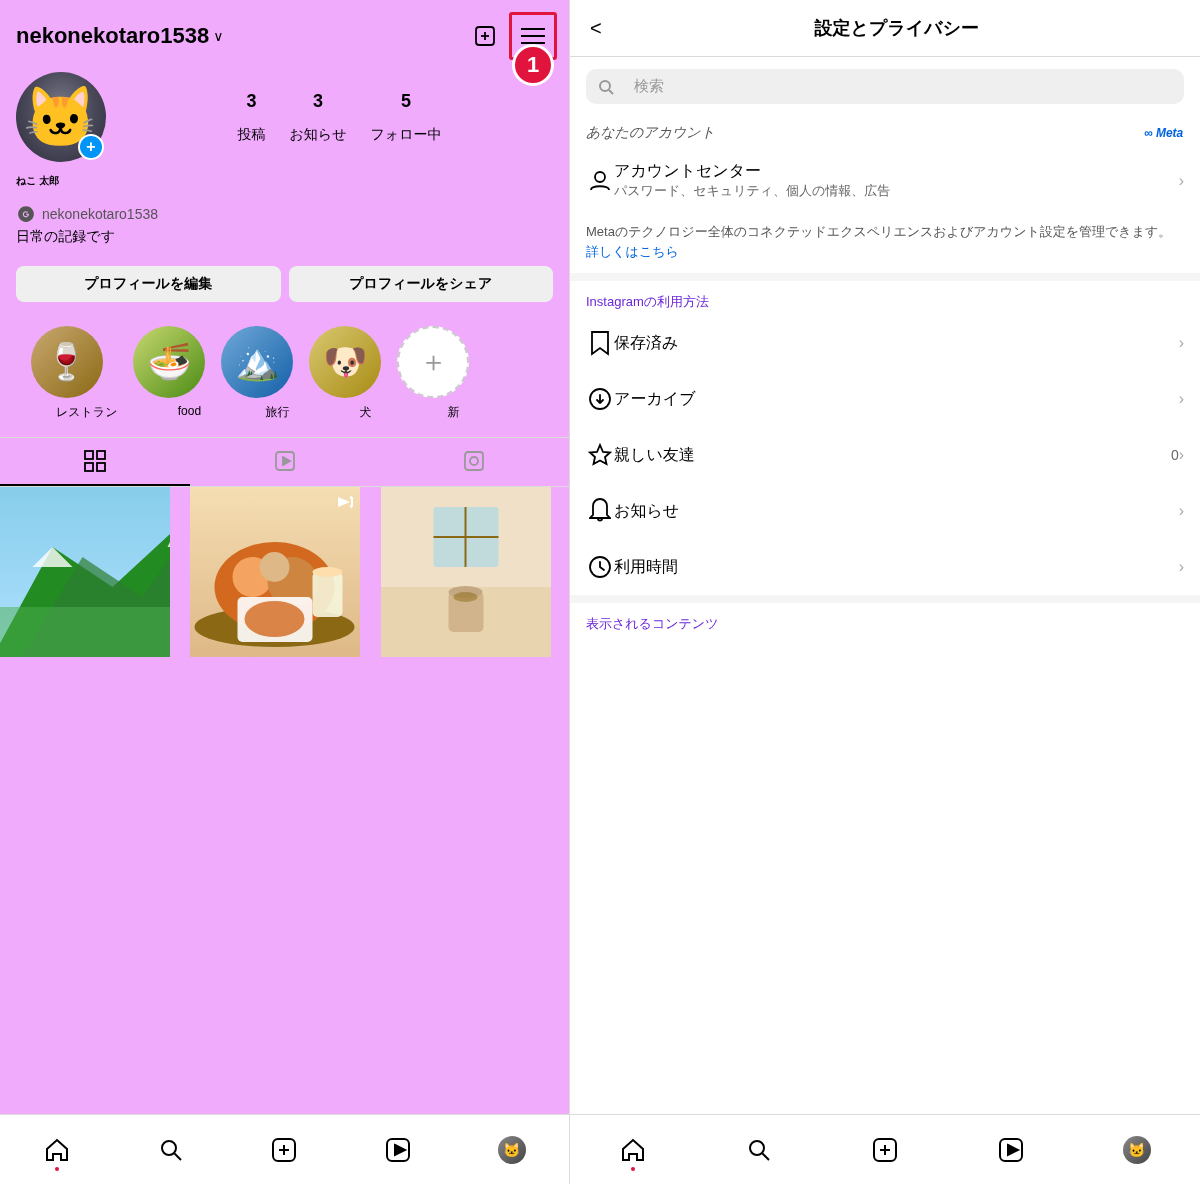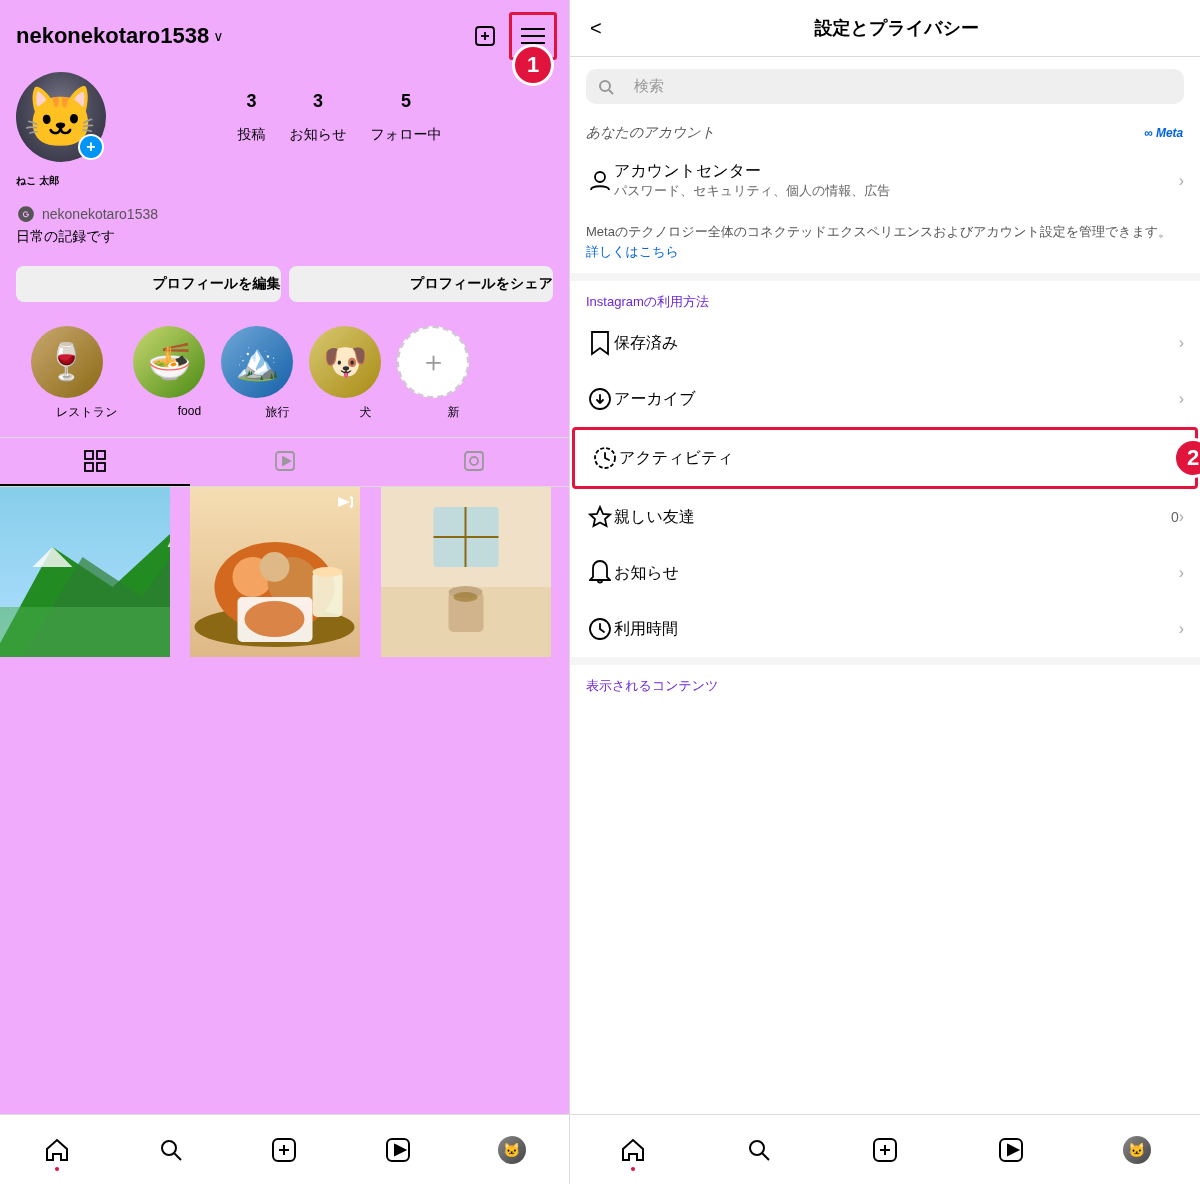--- a/index.html
+++ b/index.html
@@ -211,21 +211,20 @@
     .action-btn {
       flex: 1;
       height: 36px;
       background: #efefef;
       border: none;
       border-radius: 8px;
       font-size: 14px;
       font-weight: 600;
       cursor: pointer;
       color: #000;
-      text-align: right;
     }
 
     
     .highlights-section {
       display: flex;
       gap: 16px;
       padding: 8px 16px 16px 16px;
       overflow-x: auto;
     }
 
@@ -821,36 +820,20 @@
           <circle cx="12" cy="12" r="10"></circle>
           <path d="M12 8 L12 16 M12 16 L9 13 M12 16 L15 13" stroke-linecap="round"></path>
         </svg>
       </div>
       <div class="settings-text-area">
         <div class="settings-item-title">アーカイブ</div>
       </div>
       <span class="settings-chevron">›</span>
     </div>
 
-    <div class="settings-item highlighted-item" style="position:relative;">
-      <div class="settings-icon">
-        <svg width="24" height="24" viewBox="0 0 24 24" fill="none" stroke="#000" stroke-width="1.8">
-          <circle cx="12" cy="12" r="10" stroke-dasharray="4 2"></circle>
-          <path d="M12 7 L12 12 L16 14" stroke-linecap="round"></path>
-        </svg>
-      </div>
-      <div class="settings-text-area">
-        <div class="settings-item-title">アクティビティ</div>
-      </div>
-      <span class="settings-chevron">›</span>
-
-      <div style="position:absolute; right:-18px; top:50%; transform:translateY(-50%); width:40px; height:40px; background:#e0143c; border-radius:50%; display:flex; align-items:center; justify-content:center; color:#fff; font-size:22px; font-weight:700; border:3px solid #fff; z-index:30;">
-        <span>2</span>
-      </div>
-    </div>
 
     <div class="settings-item">
       <div class="settings-icon">
         <svg width="24" height="24" viewBox="0 0 24 24" fill="none" stroke="#000" stroke-width="1.8">
           <path d="M12 2 L15 9 L22 9.5 L17 14 L18.5 21 L12 17.5 L5.5 21 L7 14 L2 9.5 L9 9 Z"></path>
         </svg>
       </div>
       <div class="settings-text-area">
         <div class="settings-item-title">親しい友達</div>
       </div>

